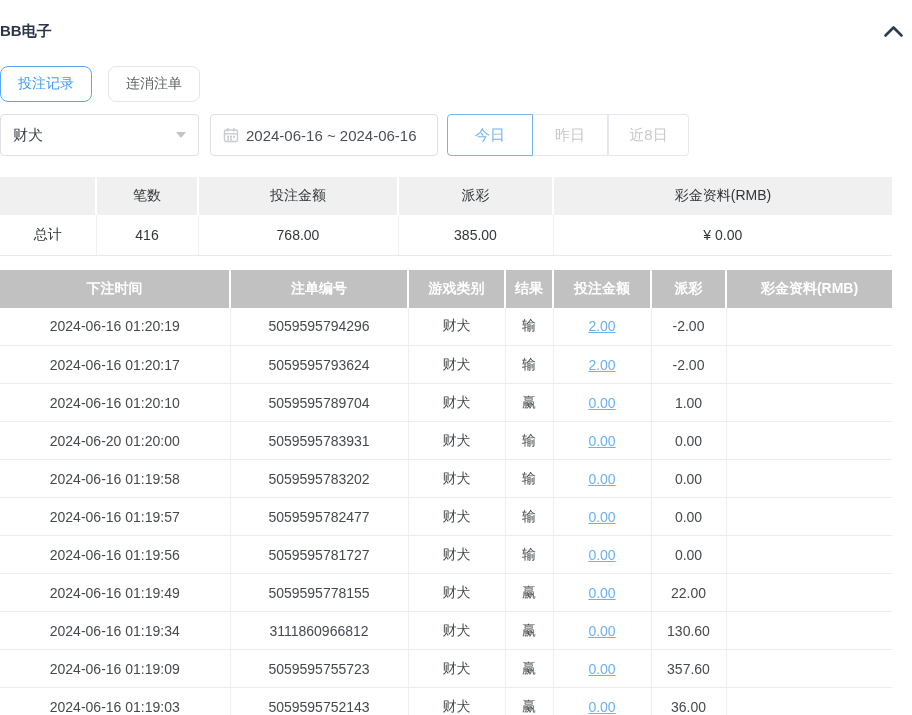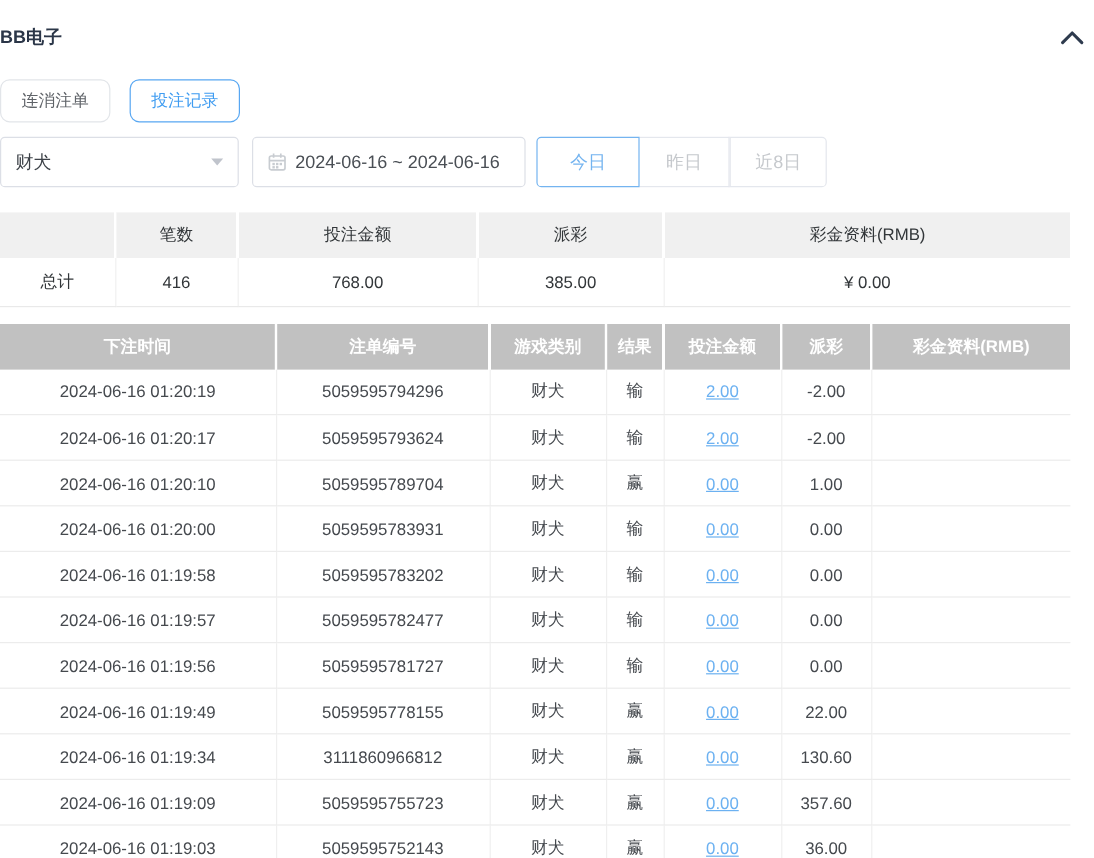--- a/index.html
+++ b/index.html
@@ -101,22 +101,22 @@
   <div class="topbar">
     <div class="page-title">BB电子</div>
     <button class="collapse-btn">
       <svg width="21" height="13" viewBox="0 0 21 13">
         <polyline points="2.5,10.5 10.5,2.5 18.5,10.5" fill="none" stroke="#2e3b4e" stroke-width="2.6" stroke-linecap="round" stroke-linejoin="round"></polyline>
       </svg>
     </button>
   </div>
 
   <div class="tabs">
+    <button class="tab-pill active">投注记录</button>
     <button class="tab-pill">连消注单</button>
-    <button class="tab-pill active">投注记录</button>
   </div>
 
   <div class="filters">
     <div class="select-box">
       <span class="value">财犬</span>
       <span class="caret-down"></span>
     </div>
     <div class="date-box">
       <svg width="16" height="16" viewBox="0 0 16 16">
         <rect x="1.5" y="3" width="13" height="11.5" rx="1.5" fill="none" stroke="#c8ccd1" stroke-width="1.4"></rect>
@@ -212,21 +212,21 @@
       <td>2024-06-16 01:20:10</td>
       <td>5059595789704</td>
       <td>财犬</td>
       <td>赢</td>
       <td><span class="bet-link">0.00</span></td>
       <td>1.00</td>
       <td></td>
     </tr>
 
     <tr>
-      <td>2024-06-16 01:20:00</td>
+      <td>2024-06-20 01:20:00</td>
       <td>5059595783931</td>
       <td>财犬</td>
       <td>输</td>
       <td><span class="bet-link">0.00</span></td>
       <td>0.00</td>
       <td></td>
     </tr>
 
     <tr>
       <td>2024-06-16 01:19:58</td>

